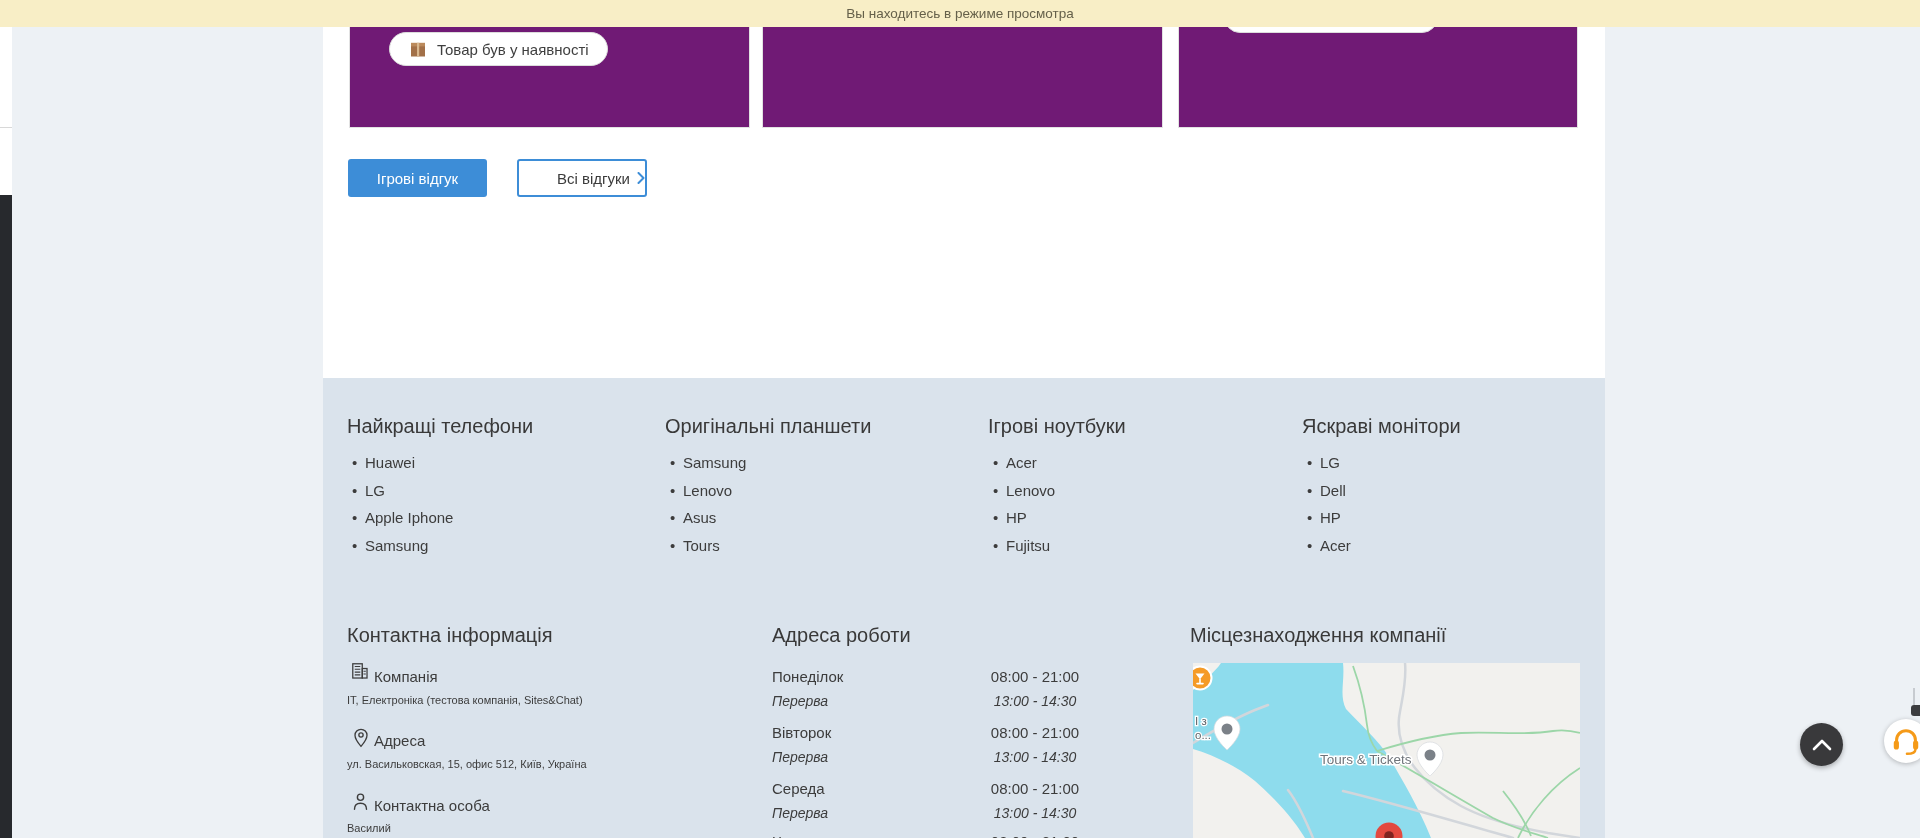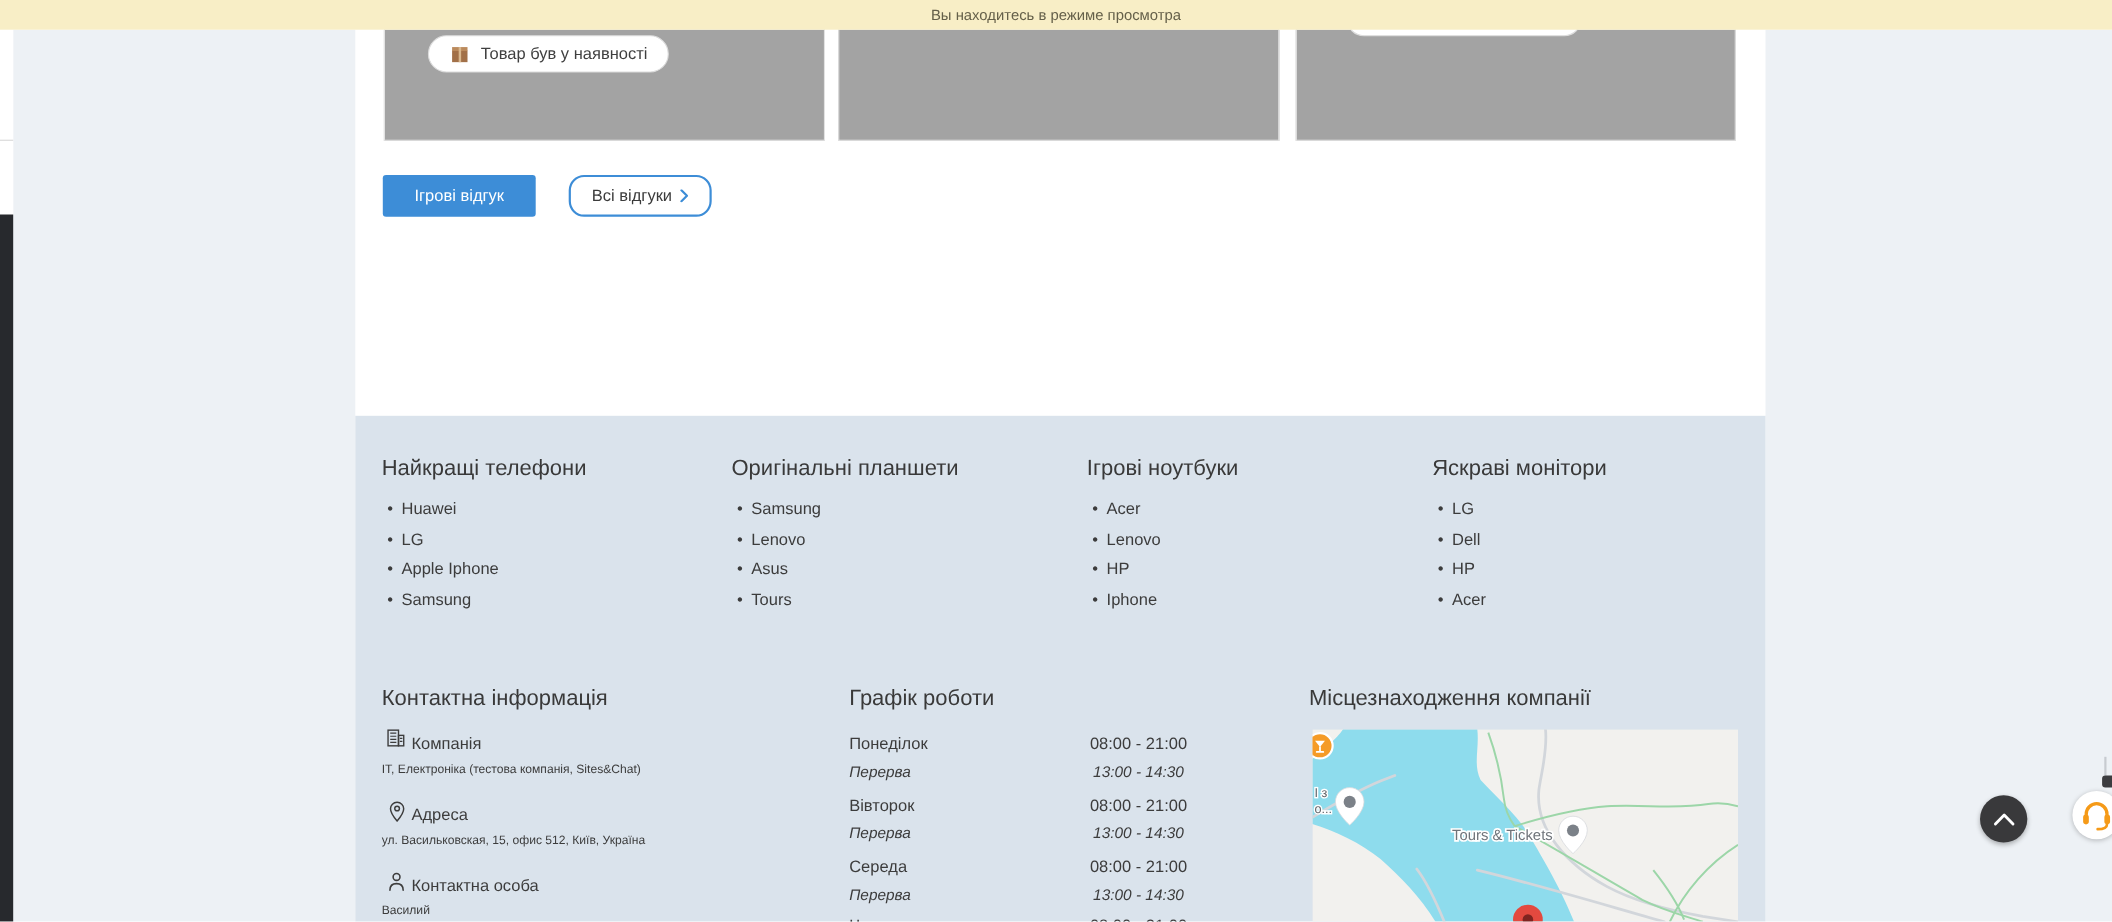--- a/index.html
+++ b/index.html
@@ -14,21 +14,21 @@
   .edge-white { position:absolute; left:0; top:27px; width:12px; height:168px; background:#fff; }
   .edge-line  { position:absolute; left:0; top:127px; width:12px; height:1px; background:#d8d8d8; }
   .edge-dark  { position:absolute; left:0; top:195px; width:12px; height:643px; background:#27292d; }
   
   .banner {
     position:absolute; left:0; top:0; width:1920px; height:27px; background:#f8eec6;
     display:flex; align-items:center; justify-content:center; z-index:30;
     font-size:13.5px; color:#65604a;
   }
   
-  .card { position:absolute; top:27px; height:101px; background:#a3a3a3;
+  .card { position:absolute; top:27px; height:101px; background:#701a75;
           border:1px solid #e2e2e2; border-top:none; }
   .card1 { left:349px; width:401px; }
   .card2 { left:762px; width:401px; }
   .card3 { left:1178px; width:400px; }
   .chip {
     position:absolute; display:inline-flex; align-items:center; gap:9px;
     background:#fff; border:1px solid #dcdcdc; border-radius:19px;
     padding:0 18px; font-size:15px; color:#3f3f3f; white-space:nowrap; cursor:pointer;
   }
   .chip svg { flex:0 0 auto; }
@@ -37,23 +37,23 @@
   .chip.c2b{ left:40px; top:43px; height:38px; }
   .chip.c3 { left:45px; top:-51px; height:57px; width:214px; border-radius:16px; }
   
   .btn-add {
     position:absolute; left:348px; top:159px; width:139px; height:38px;
     background:#3d8dd7; color:#fff; border:none; border-radius:3px;
     font-size:15px; font-family:inherit; cursor:pointer;
   }
   .btn-all {
     position:absolute; left:517px; top:159px; width:130px; height:38px;
-    background:#fff; color:#3b3b3b; border:2px solid #3d8dd7; border-radius:14px;
+    background:#fff; color:#3b3b3b; border:2px solid #3d8dd7; border-radius:3px;
     font-size:15px; font-family:inherit; cursor:pointer;
-    display:flex; align-items:center; justify-content:center; gap:7px;
+    display:flex; align-items:center; justify-content:flex-end; gap:7px;
   }
   
   .footer { position:absolute; left:323px; top:378px; width:1282px; height:460px; background:#dae3ec; }
   .f-head { position:absolute; font-size:20px; color:#393939; white-space:nowrap; }
   .f-list { position:absolute; top:76px; width:230px; list-style:none; }
   .f-list li { position:relative; height:18px; margin-bottom:9.5px; padding-left:18px;
                font-size:15px; color:#3c3c3c; cursor:pointer; }
   .f-list li::before { content:"•"; position:absolute; left:5px; top:0; color:#3c3c3c; }
   .c-label { position:absolute; font-size:15px; color:#3c3c3c; white-space:nowrap; }
   .c-value { position:absolute; font-size:11px; color:#3c3c3c; white-space:nowrap; }
@@ -133,21 +133,21 @@
     <ul class="f-list" style="left:342px;">
       <li>Samsung</li>
       <li>Lenovo</li>
       <li>Asus</li>
       <li>Tours</li>
     </ul>
     <ul class="f-list" style="left:665px;">
       <li>Acer</li>
       <li>Lenovo</li>
       <li>HP</li>
-      <li>Iphone</li>
+      <li>Fujitsu</li>
     </ul>
     <ul class="f-list" style="left:979px;">
       <li>LG</li>
       <li>Dell</li>
       <li>HP</li>
       <li>Acer</li>
     </ul>
 
     <div class="f-head" style="left:24px; top:246px;">Контактна інформація</div>
 
@@ -166,21 +166,21 @@
     <div class="c-label" style="left:51px; top:354px;">Адреса</div>
     <div class="c-value" style="left:24px; top:380px;">ул. Васильковская, 15, офис 512, Київ, Україна</div>
 
     <svg class="c-icon" style="left:29px; top:414px;" width="17" height="19" viewBox="0 0 24 26">
       <circle cx="12" cy="7" r="4.4" fill="none" stroke="#3d3d3d" stroke-width="2"></circle>
       <path d="M3.5,24 C3.5,17.5 8,15.5 12,15.5 S20.5,17.5 20.5,24" fill="none" stroke="#3d3d3d" stroke-width="2" stroke-linecap="round"></path>
     </svg>
     <div class="c-label" style="left:51px; top:419px;">Контактна особа</div>
     <div class="c-value" style="left:24px; top:444px;">Василий</div>
 
-    <div class="f-head" style="left:449px; top:246px;">Графік роботи</div>
+    <div class="f-head" style="left:449px; top:246px;">Адреса роботи</div>
 
     <div class="s-day" style="left:449px; top:290px;">Понеділок</div>
     <div class="s-time" style="left:652px; top:290px;">08:00 - 21:00</div>
     <div class="s-day s-brk" style="left:449px; top:315px;">Перерва</div>
     <div class="s-time s-brk" style="left:652px; top:315px;">13:00 - 14:30</div>
 
     <div class="s-day" style="left:449px; top:346px;">Вівторок</div>
     <div class="s-time" style="left:652px; top:346px;">08:00 - 21:00</div>
     <div class="s-day s-brk" style="left:449px; top:371px;">Перерва</div>
     <div class="s-time s-brk" style="left:652px; top:371px;">13:00 - 14:30</div>

